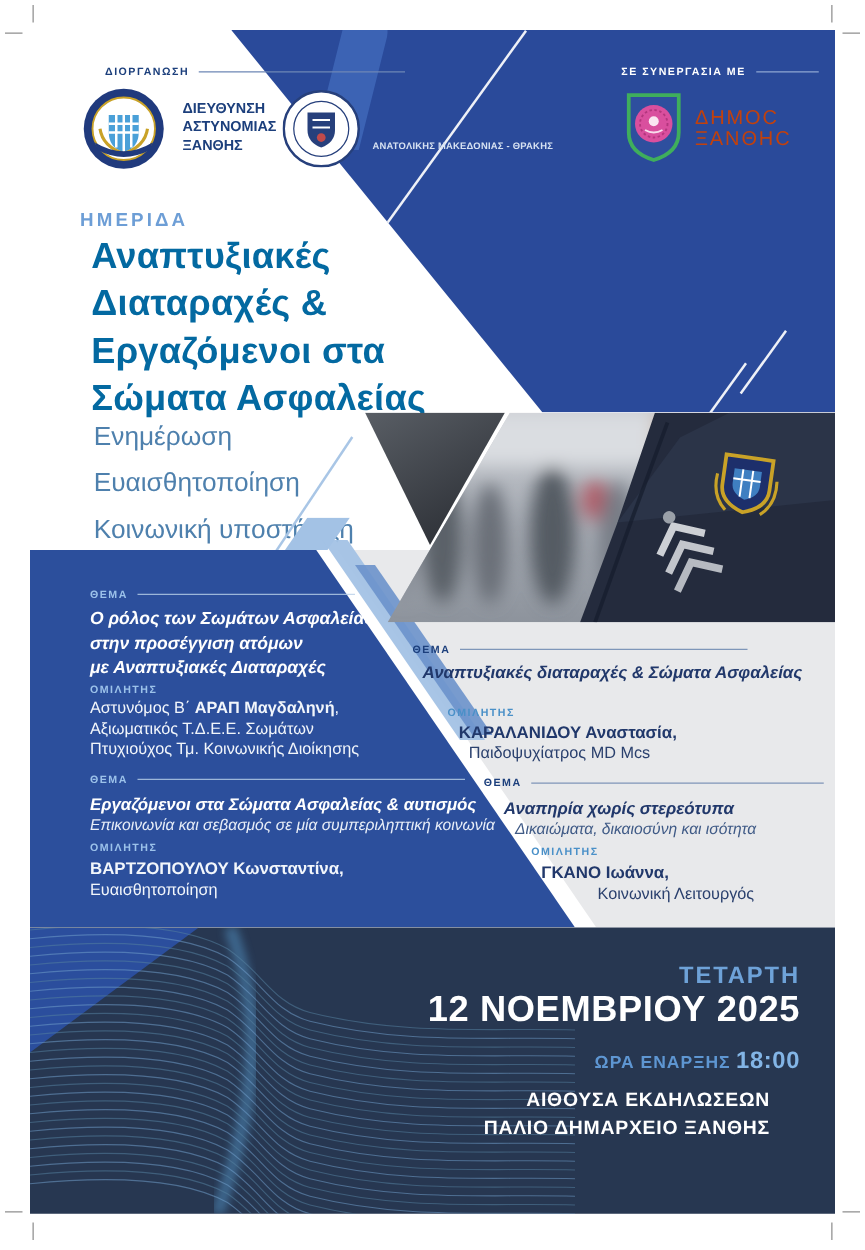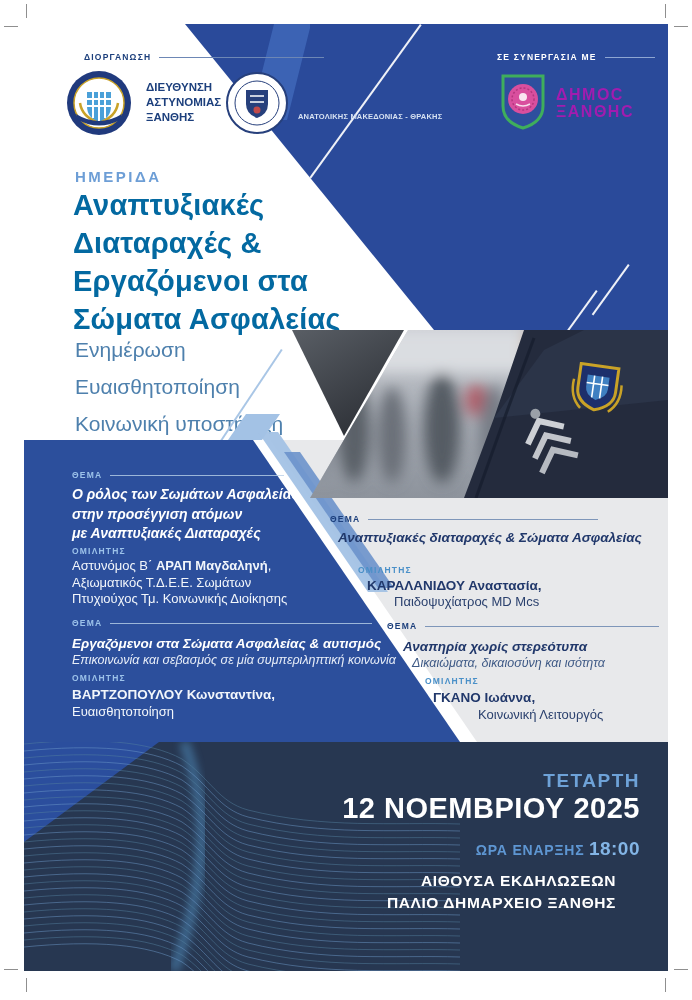--- a/index.html
+++ b/index.html
@@ -16,21 +16,21 @@
   .wline{width:2px;background:rgba(255,255,255,.92);transform-origin:top left;}
 
   
   .tinylabel{font-size:8.5px;font-weight:bold;letter-spacing:1.2px;display:flex;align-items:center;}
   .tinylabel .rule{flex:1;height:1px;margin-left:8px;}
 
   
   .org1-text{font-size:11.5px;font-weight:bold;color:#1c3f7c;line-height:15px;}
   .org2-text{font-size:11px;font-weight:bold;color:#ffffff;line-height:14px;}
   .org2-sub{font-size:7.5px;font-weight:bold;color:#d7e2f2;margin-top:2px;letter-spacing:.2px;}
-  .partner-text{font-size:16px;font-weight:bold;color:#a21caf;line-height:17px;letter-spacing:1.5px;}
+  .partner-text{font-size:16px;font-weight:normal;color:#c2410c;line-height:17px;letter-spacing:1.5px;}
 
   
   .kicker{font-size:15px;font-weight:bold;letter-spacing:2.5px;color:#6d9ed6;}
   .title{font-size:29px;font-weight:bold;color:#0369a1;line-height:38px;letter-spacing:.2px;}
   .subtitle{font-size:21px;color:#4e80ad;line-height:37px;}
 
   
   .grayzone{left:24px;top:440px;width:644px;height:302px;background:#e8e9eb;
         clip-path:polygon(246px 0,644px 0,644px 302px,453px 302px);}
   .bluepanel{left:24px;top:440px;width:644px;height:302px;background:#2c4f9c;
@@ -133,21 +133,21 @@
       <path d="M3 3 h40 v30 q0 16 -20 22 q-20 -6 -20 -22 Z" fill="#2e4f9e" stroke="#3fae5c" stroke-width="3"></path>
       <circle cx="23" cy="26" r="15" fill="#d94f9e"></circle>
       <circle cx="23" cy="26" r="11" fill="none" stroke="#b3367e" stroke-width="1.5" stroke-dasharray="2 2"></circle>
       <circle cx="23" cy="24" r="4" fill="#ffffff" opacity=".85"></circle>
       <path d="M16 31 q7 4 14 0" stroke="#ffffff" stroke-width="1.5" fill="none" opacity=".8"></path>
     </svg>
   </div>
   <div class="abs partner-text pre" style="left:556px;top:86px;">ΔΗΜΟC
 ΞΑΝΘΗC</div>
 
-  <div class="abs kicker" style="left:75px;top:168px;">ΗΜΕΡΙΔΑ</div>
+  <div class="abs kicker" style="left:64px;top:168px;">ΗΜΕΡΙΔΑ</div>
   <div class="abs title pre" style="left:73px;top:186px;">Αναπτυξιακές
 Διαταραχές &amp;
 Εργαζόμενοι στα
 Σώματα Ασφαλείας</div>
   <div class="abs subtitle pre" style="left:75px;top:331px;">Ενημέρωση
 Ευαισθητοποίηση
 Κοινωνική υποστήριξη</div>
 
   <div class="abs grayzone"></div>
   <div class="abs darkwedge"></div>
@@ -224,21 +224,21 @@
   <div class="abs body-w" style="left:72px;top:687px;font-weight:bold;font-size:13.5px;">ΒΑΡΤΖΟΠΟΥΛΟΥ Κωνσταντίνα,</div>
   <div class="abs body-w" style="left:72px;top:704px;">Ευαισθητοποίηση</div>
 
   <div class="abs tinylabel theme-right" style="left:330px;top:514px;width:268px;">
     <span>ΘΕΜΑ</span>
     <span class="rule"></span>
   </div>
   <div class="abs topic-n" style="left:338px;top:530px;">Αναπτυξιακές διαταραχές &amp; Σώματα Ασφαλείας</div>
   <div class="abs sp-label-right" style="left:358px;top:565px;">ΟΜΙΛΗΤΗΣ</div>
   <div class="abs name-n" style="left:367px;top:578px;">ΚΑΡΑΛΑΝΙΔΟΥ Αναστασία,</div>
-  <div class="abs role-n" style="left:394px;top:594px;">Παιδοψυχίατρος MD Mcs</div>
+  <div class="abs role-n" style="left:375px;top:594px;">Παιδοψυχίατρος MD Mcs</div>
 
   <div class="abs tinylabel theme-right" style="left:387px;top:621px;width:272px;">
     <span>ΘΕΜΑ</span>
     <span class="rule"></span>
   </div>
   <div class="abs topic-n" style="left:403px;top:639px;">Αναπηρία χωρίς στερεότυπα</div>
   <div class="abs sub-n" style="left:412px;top:656px;">Δικαιώματα, δικαιοσύνη και ισότητα</div>
   <div class="abs sp-label-right" style="left:425px;top:676px;">ΟΜΙΛΗΤΗΣ</div>
   <div class="abs name-n" style="left:433px;top:690px;">ΓΚΑΝΟ Ιωάννα,</div>
   <div class="abs role-n" style="left:442px;top:707px;margin-left:36px;">Κοινωνική Λειτουργός</div>

